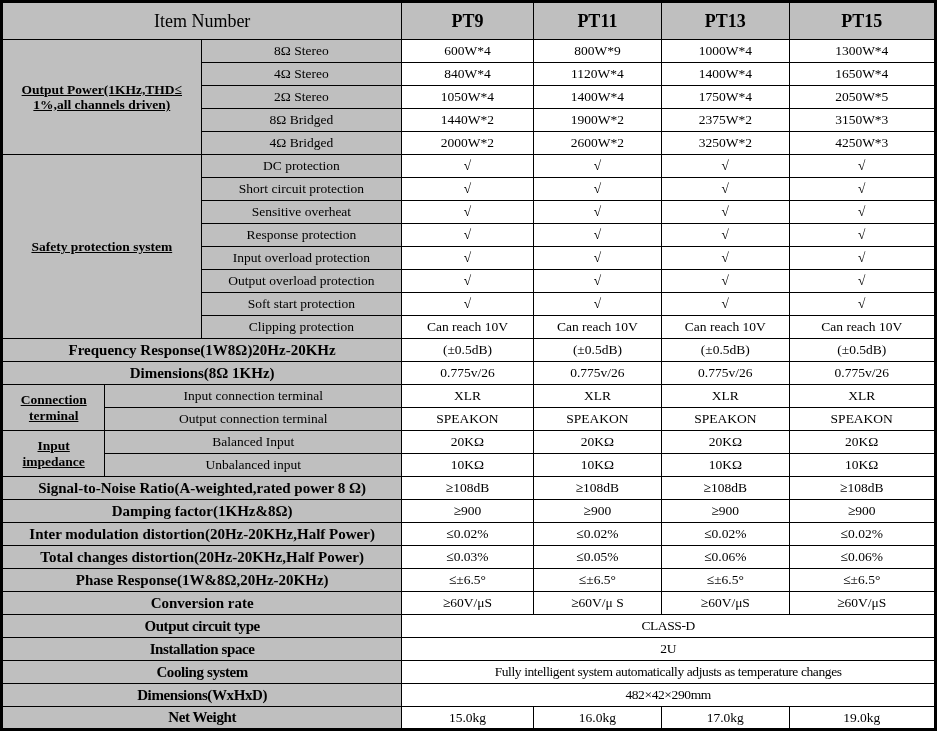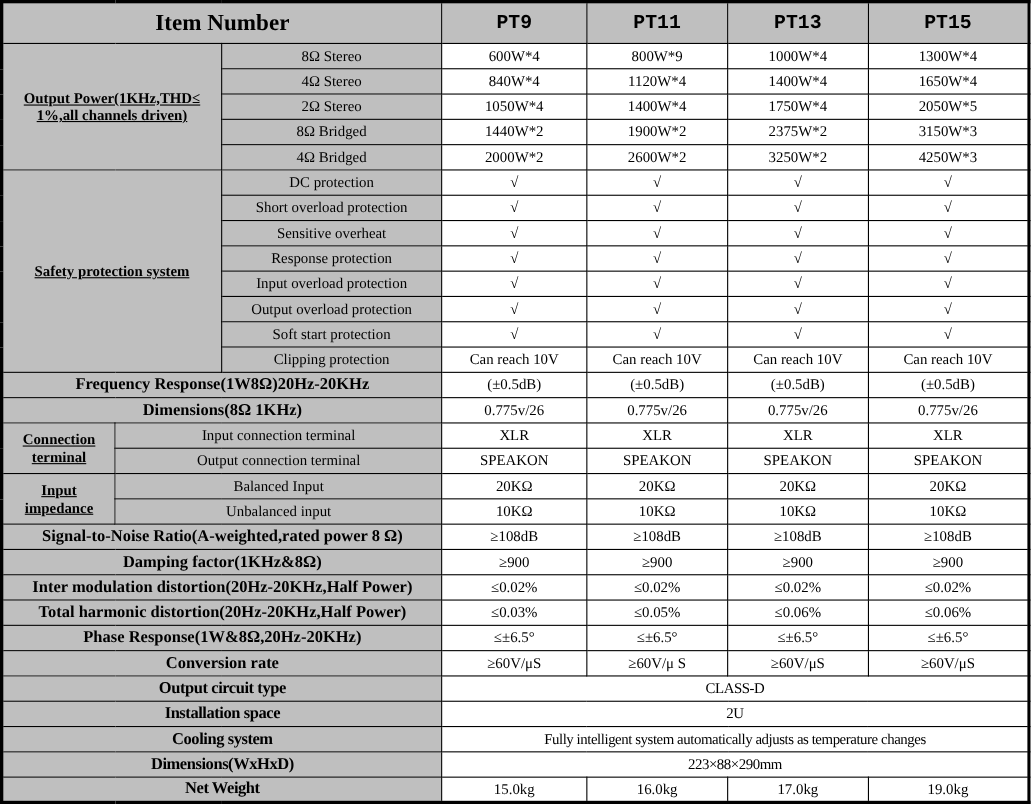--- a/index.html
+++ b/index.html
@@ -16,22 +16,22 @@
     border:1.5px solid #000;
     text-align:center;
     vertical-align:middle;
     padding:0 2px;
     overflow:hidden;
     line-height:1.12;
     font-size:13.5px;
   }
   .gray{background:#bfbfbf;}
   .white{background:#ffffff;}
-  th.item-hdr{font-size:21px;font-weight:bold;}
-  th.prod-hdr{font-size:18px;font-weight:bold;font-family:Liberation Mono, monospace;}
+  th.item-hdr{font-size:18px;font-weight:normal;}
+  th.prod-hdr{font-size:18px;font-weight:bold;}
   .seclabel{font-weight:bold;font-size:13.5px;text-decoration:underline;}
   .rowlabel{font-weight:normal;font-size:13.5px;}
   .fulllabel{font-weight:bold;font-size:15px;}
   .val{font-weight:normal;font-size:13.5px;}
   .cond{letter-spacing:-0.4px;}
   tr.hdr{height:38px;}
   tr.r{height:23px;}
 </style>
 </head>
 <body>
@@ -95,21 +95,21 @@
 
   <tr class="r">
     <td class="gray seclabel" colspan="2" rowspan="8">Safety protection system</td>
     <td class="gray rowlabel">DC protection</td>
     <td class="white val">√</td>
     <td class="white val">√</td>
     <td class="white val">√</td>
     <td class="white val">√</td>
   </tr>
   <tr class="r">
-    <td class="gray rowlabel">Short overload protection</td>
+    <td class="gray rowlabel">Short circuit protection</td>
     <td class="white val">√</td>
     <td class="white val">√</td>
     <td class="white val">√</td>
     <td class="white val">√</td>
   </tr>
   <tr class="r">
     <td class="gray rowlabel">Sensitive overheat</td>
     <td class="white val">√</td>
     <td class="white val">√</td>
     <td class="white val">√</td>
@@ -214,21 +214,21 @@
     <td class="white val">≥900</td>
   </tr>
   <tr class="r">
     <td class="gray fulllabel" colspan="3">Inter modulation distortion(20Hz-20KHz,Half Power)</td>
     <td class="white val">≤0.02%</td>
     <td class="white val">≤0.02%</td>
     <td class="white val">≤0.02%</td>
     <td class="white val">≤0.02%</td>
   </tr>
   <tr class="r">
-    <td class="gray fulllabel" colspan="3">Total harmonic distortion(20Hz-20KHz,Half Power)</td>
+    <td class="gray fulllabel" colspan="3">Total changes distortion(20Hz-20KHz,Half Power)</td>
     <td class="white val">≤0.03%</td>
     <td class="white val">≤0.05%</td>
     <td class="white val">≤0.06%</td>
     <td class="white val">≤0.06%</td>
   </tr>
   <tr class="r">
     <td class="gray fulllabel" colspan="3">Phase Response(1W&amp;8Ω,20Hz-20KHz)</td>
     <td class="white val">≤±6.5°</td>
     <td class="white val">≤±6.5°</td>
     <td class="white val">≤±6.5°</td>
@@ -249,21 +249,21 @@
   <tr class="r">
     <td class="gray fulllabel cond" colspan="3">Installation space</td>
     <td class="white val cond" colspan="4">2U</td>
   </tr>
   <tr class="r">
     <td class="gray fulllabel cond" colspan="3">Cooling system</td>
     <td class="white val cond" colspan="4">Fully intelligent system automatically adjusts as temperature changes</td>
   </tr>
   <tr class="r">
     <td class="gray fulllabel cond" colspan="3">Dimensions(WxHxD)</td>
-    <td class="white val cond" colspan="4">223×88×290mm</td>
+    <td class="white val cond" colspan="4">482×42×290mm</td>
   </tr>
   <tr class="r">
     <td class="gray fulllabel cond" colspan="3">Net Weight</td>
     <td class="white val">15.0kg</td>
     <td class="white val">16.0kg</td>
     <td class="white val">17.0kg</td>
     <td class="white val">19.0kg</td>
   </tr>
 </tbody>
   </table>

